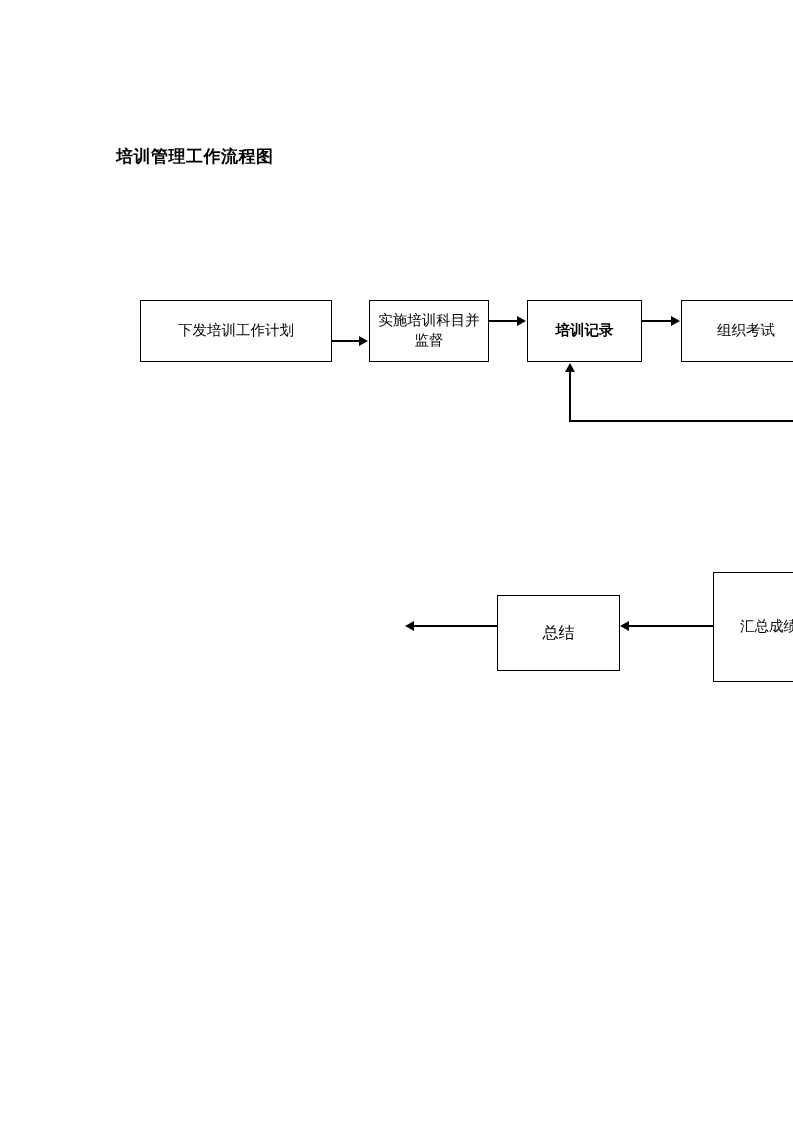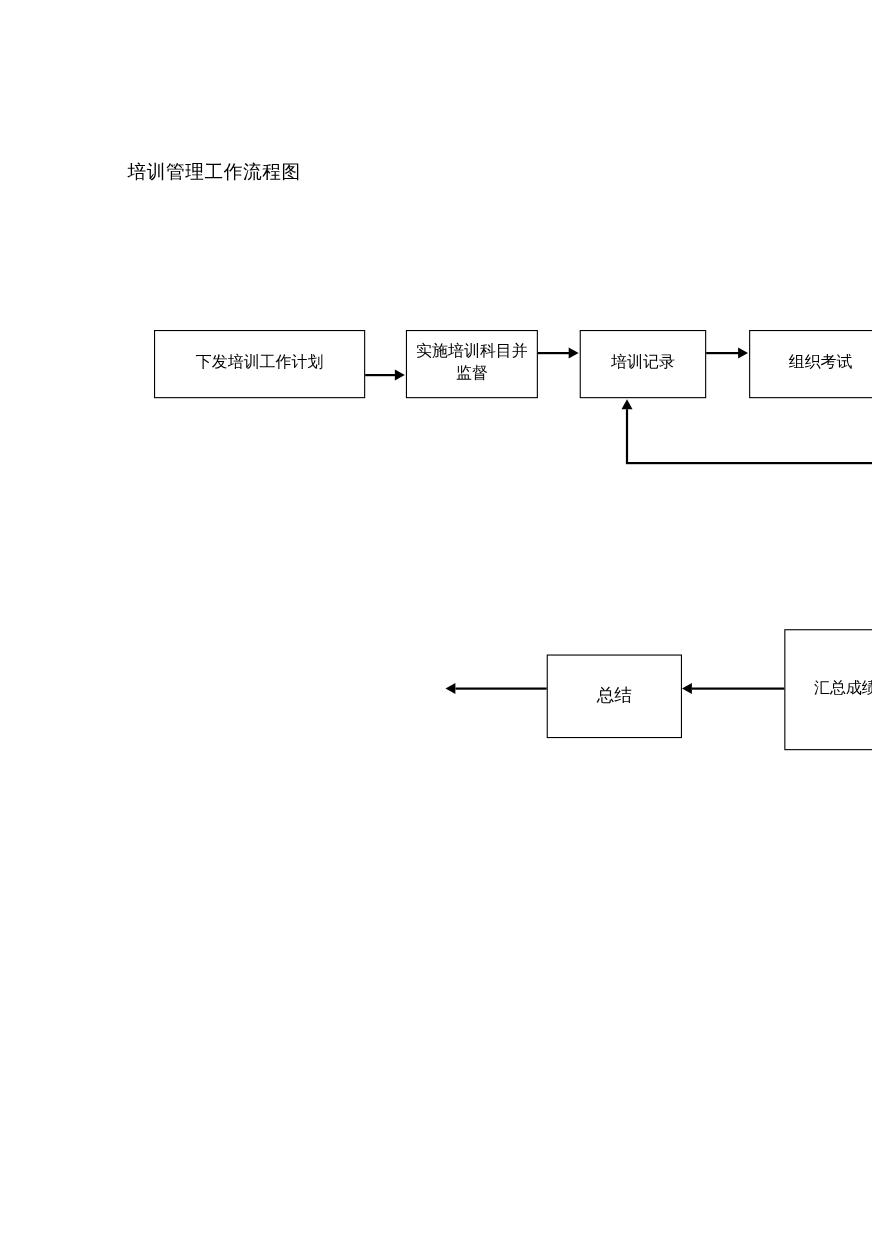--- a/index.html
+++ b/index.html
@@ -19,21 +19,21 @@
     position: absolute;
     left: 0; top: 0;
     width: 793px;
     height: 1122px;
   }
   .title {
     position: absolute;
     left: 116px;
     top: 145px;
     font-family: "Liberation Sans", sans-serif;
-    font-weight: normal;
+    font-weight: bold;
     font-size: 17px;
     letter-spacing: 0.5px;
     white-space: nowrap;
   }
   .node {
     position: absolute;
     border: 1px solid #000000;
     background: #ffffff;
     box-sizing: border-box;
     display: flex;
@@ -84,21 +84,21 @@
   <div class="title">培训管理工作流程图</div>
 
   <div class="node" style="left:140px; top:300px; width:192px; height:62px;text-align:center;">
     <span>下发培训工作计划</span>
   </div>
 
   <div class="node" style="left:369px; top:300px; width:120px; height:62px;justify-content:flex-end;">
     <span>实施培训科目并监督</span>
   </div>
 
-  <div class="node" style="left:527px; top:300px; width:115px; height:62px;">
+  <div class="node" style="left:527px; top:300px; width:115px; height:62px;font-weight:bold;">
     <span>培训记录</span>
   </div>
 
   <div class="node" style="left:681px; top:300px; width:130px; height:62px;">
     <span>组织考试</span>
   </div>
 
   <div class="conn h-line" style="left:332px; top:340px; width:28px;"></div>
   <div class="arrow-right" style="left:359px; top:336px;"></div>
 

